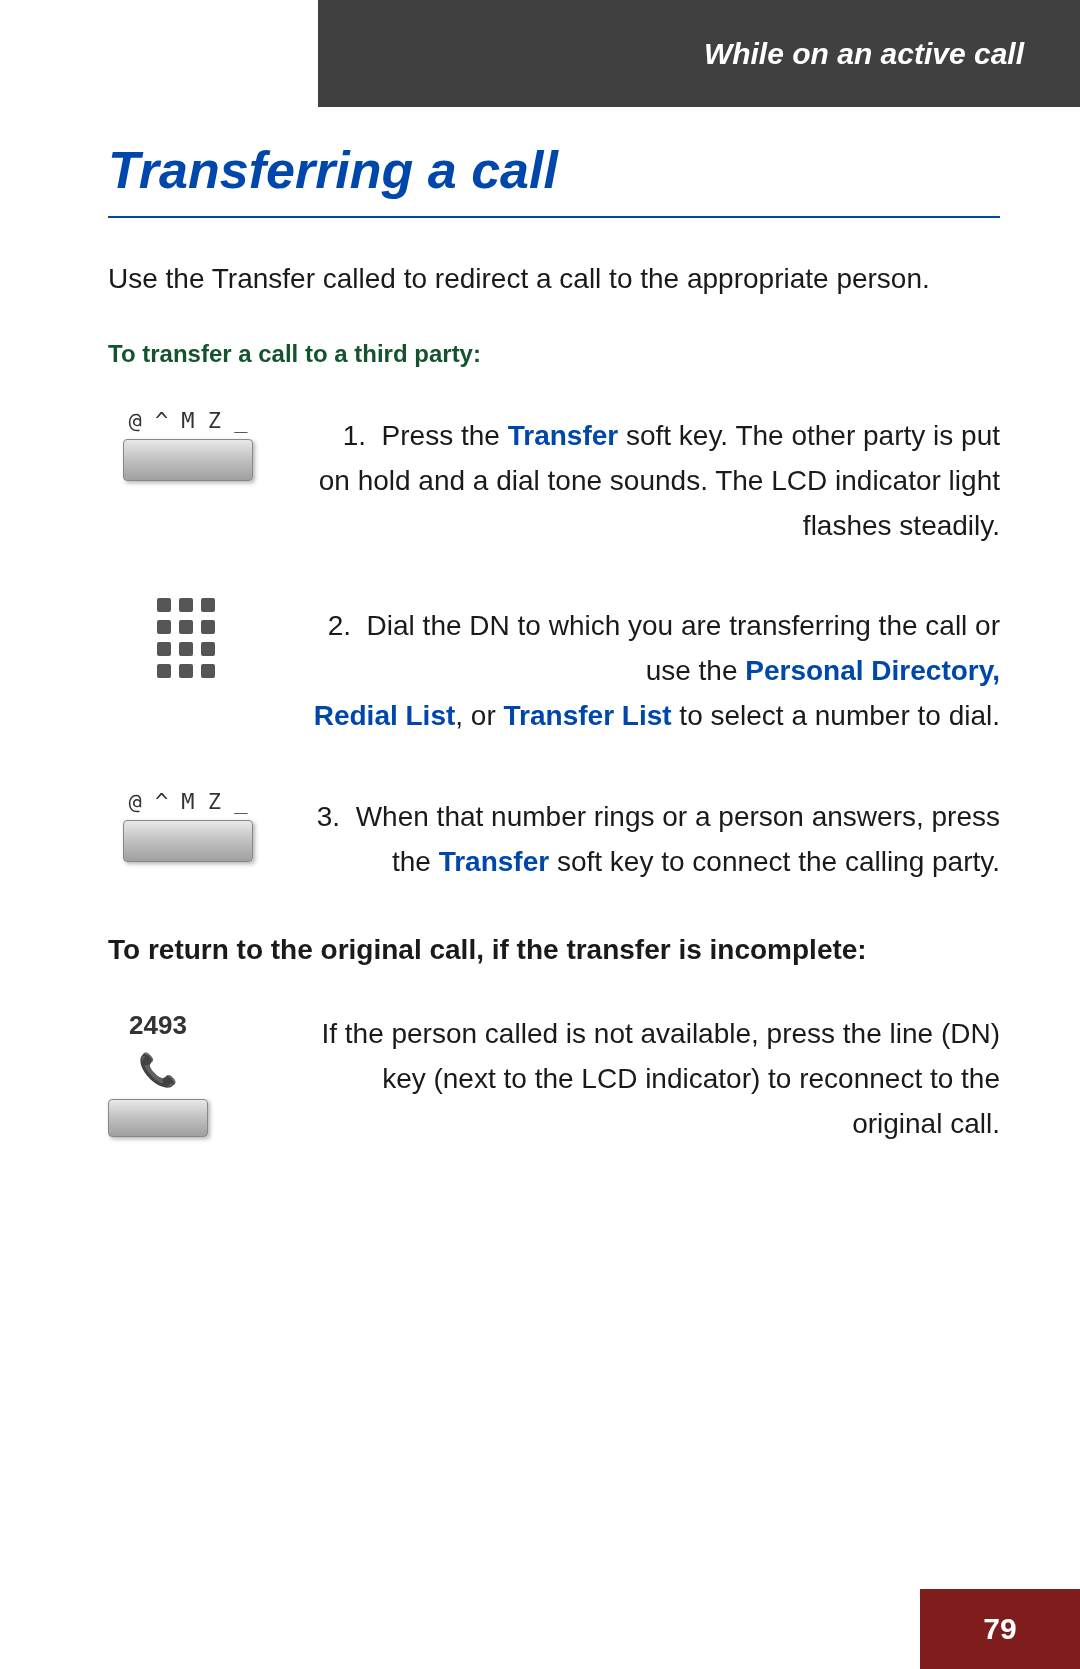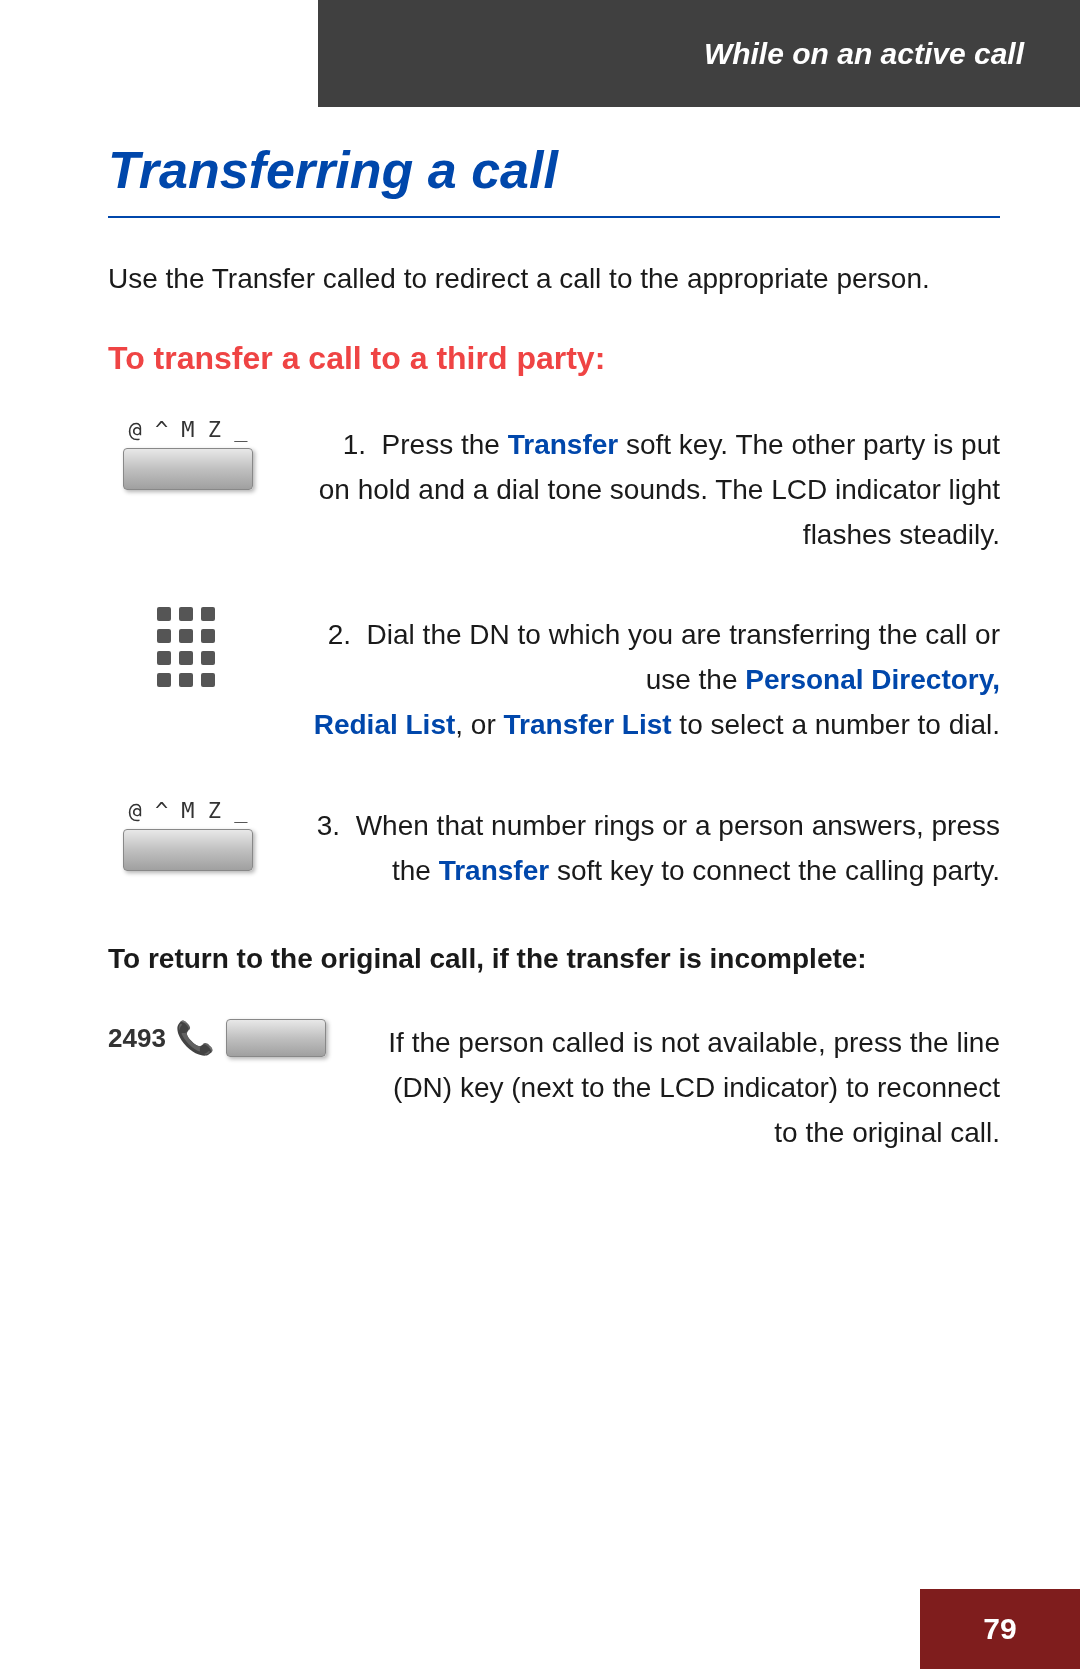--- a/index.html
+++ b/index.html
@@ -53,23 +53,23 @@
     }
 
     .intro-text {
       font-size: 28px;
       color: #1a1a1a;
       margin-bottom: 40px;
       line-height: 1.5;
     }
 
     .section-heading {
-      font-size: 32px;
-      font-weight: bold;
-      color: #ef4444;
+      font-size: 24px;
+      font-weight: bold;
+      color: #14532d;
       margin-bottom: 40px;
     }
 
     .steps-container {
       margin-bottom: 50px;
     }
 
     .step-row {
       display: flex;
       align-items: flex-start;
@@ -134,20 +134,21 @@
       font-weight: bold;
       color: #1a1a1a;
       margin-bottom: 40px;
       margin-top: 12px;
     }
 
     .dn-key-row {
       display: flex;
       align-items: center;
       gap: 10px;
+      flex-direction: column;
     }
 
     .dn-number {
       font-size: 26px;
       color: #333;
       font-weight: bold;
     }
 
     .phone-icon {
       font-size: 32px;

